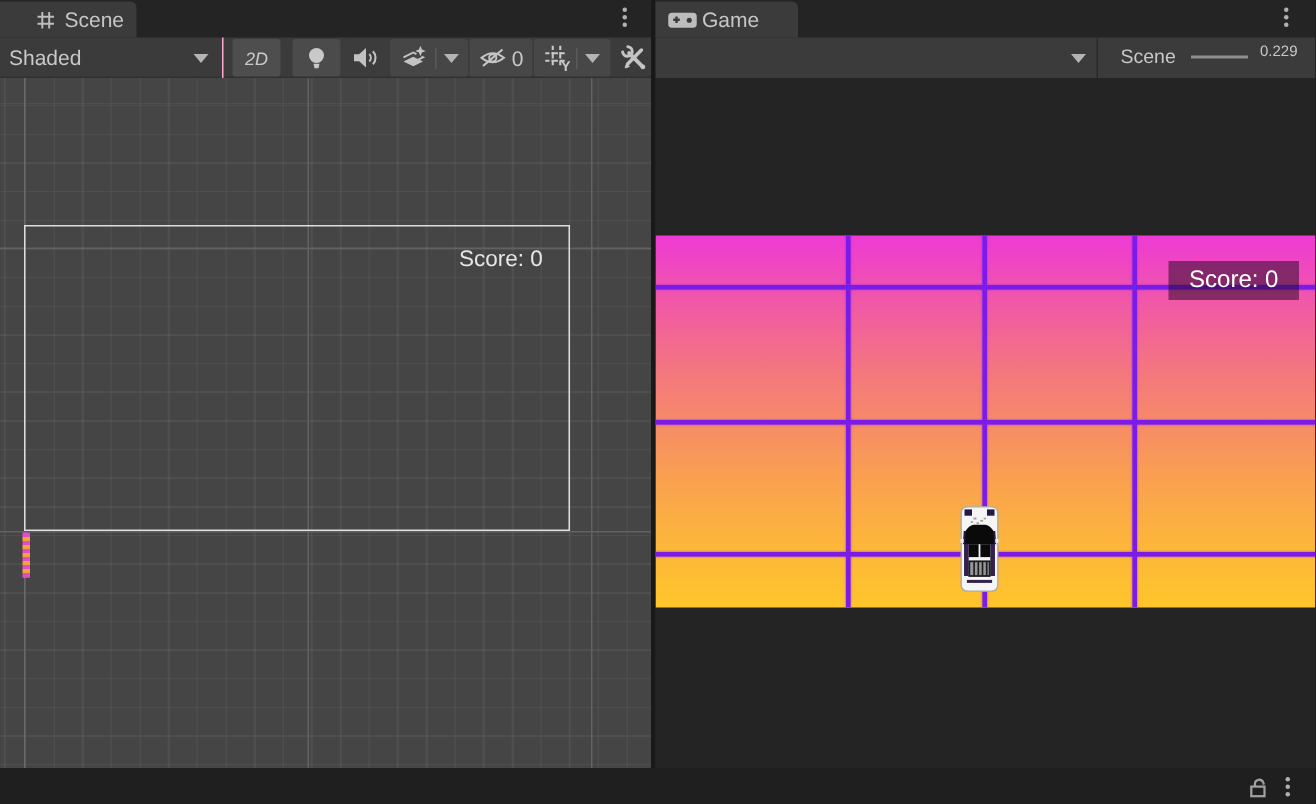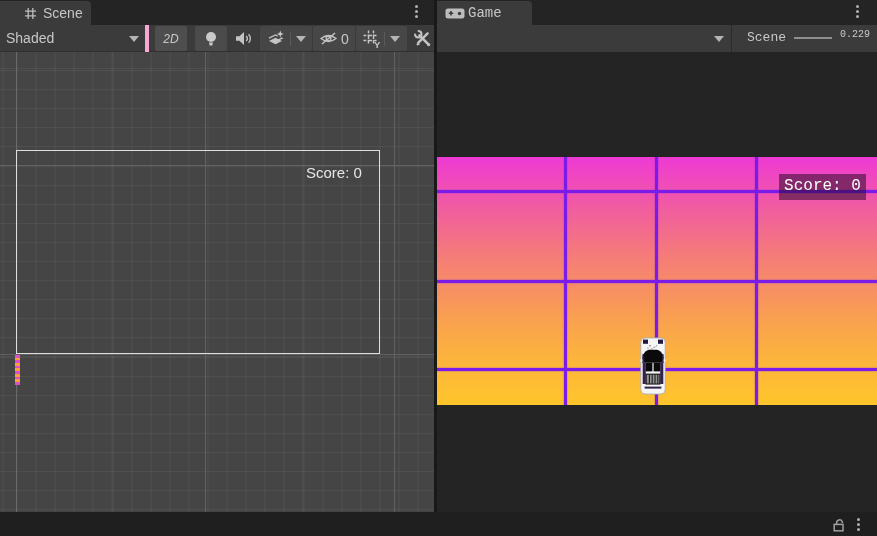--- a/index.html
+++ b/index.html
@@ -37,21 +37,21 @@
         Scene
       </div>
       <div class="dots" style="left:415px;">
           <div class="dot"></div>
           <div class="dot"></div>
           <div class="dot"></div>
         </div>
     </div>
     <div class="toolbar" style="width:434px;border-bottom:1px solid #303030;">
 
-      <div class="abs" style="left:0;top:0;width:149px;height:27px;border-right:4px solid #f9a8d4;">
+      <div class="abs" style="left:0;top:0;width:149px;height:27px;border-right:1px solid #f9a8d4;">
         <span class="tbtext" style="position:absolute;left:6px;top:5px;font-size:14px;">Shaded</span>
         <div class="arrow" style="position:absolute;left:129px;top:11px;"></div>
       </div>
 
       <div class="tbtn" style="left:155px;width:32px;background:#4e4e4e;">
           <span class="tbtext" style="font-size:12px;font-style:italic;">2D</span>
         </div>
 
       <div class="tbtn" style="left:195px;width:32px;background:#4b4b4b;">
         <svg width="14" height="16" viewBox="0 0 14 16">
@@ -126,21 +126,21 @@
 
       <div class="abs" style="left:16px;top:98px;width:364px;height:204px;border:1.6px solid #dedede;"></div>
 
       <div class="abs" style="left:306px;top:112px;color:#e6e6e6;font-size:15px;">Score: 0</div>
 
       <div class="abs" style="left:15px;top:302.5px;width:4.5px;height:30px;
         background:repeating-linear-gradient(to bottom,#e14ccb 0px,#e14ccb 2.7px,#f2a438 2.7px,#f2a438 5.4px);"></div>
     </div>
   </div>
 
-  <div class="abs" id="gamePanel" style="left:437px;top:0;width:440px;height:512px;background:#242424;font-family:Liberation Mono, monospace;">
+  <div class="abs" id="gamePanel" style="left:437px;top:0;width:440px;height:512px;background:#242424;">
     <div class="tabbar">
       <div class="tab" style="width:95px;padding-left:8px;">
         <svg width="20" height="11" viewBox="0 0 20 11" style="margin-right:3px;">
           <path d="M3 0.5 h14 a2.5 2.5 0 0 1 2.5 2.5 v5 a2.5 2.5 0 0 1 -2.5 2.5 h-14 a2.5 2.5 0 0 1 -2.5 -2.5 v-5 a2.5 2.5 0 0 1 2.5 -2.5 z" fill="#bdbdbd"></path>
           <path d="M5.2 3 h1.6 v1.4 h1.4 v1.6 h-1.4 v1.4 h-1.6 v-1.4 h-1.4 v-1.6 h1.4 z" fill="#3b3b3b"></path>
           <circle cx="14.5" cy="5.5" r="1.7" fill="#3b3b3b"></circle>
         </svg>
         Game
       </div>
       <div class="dots" style="left:419px;">

